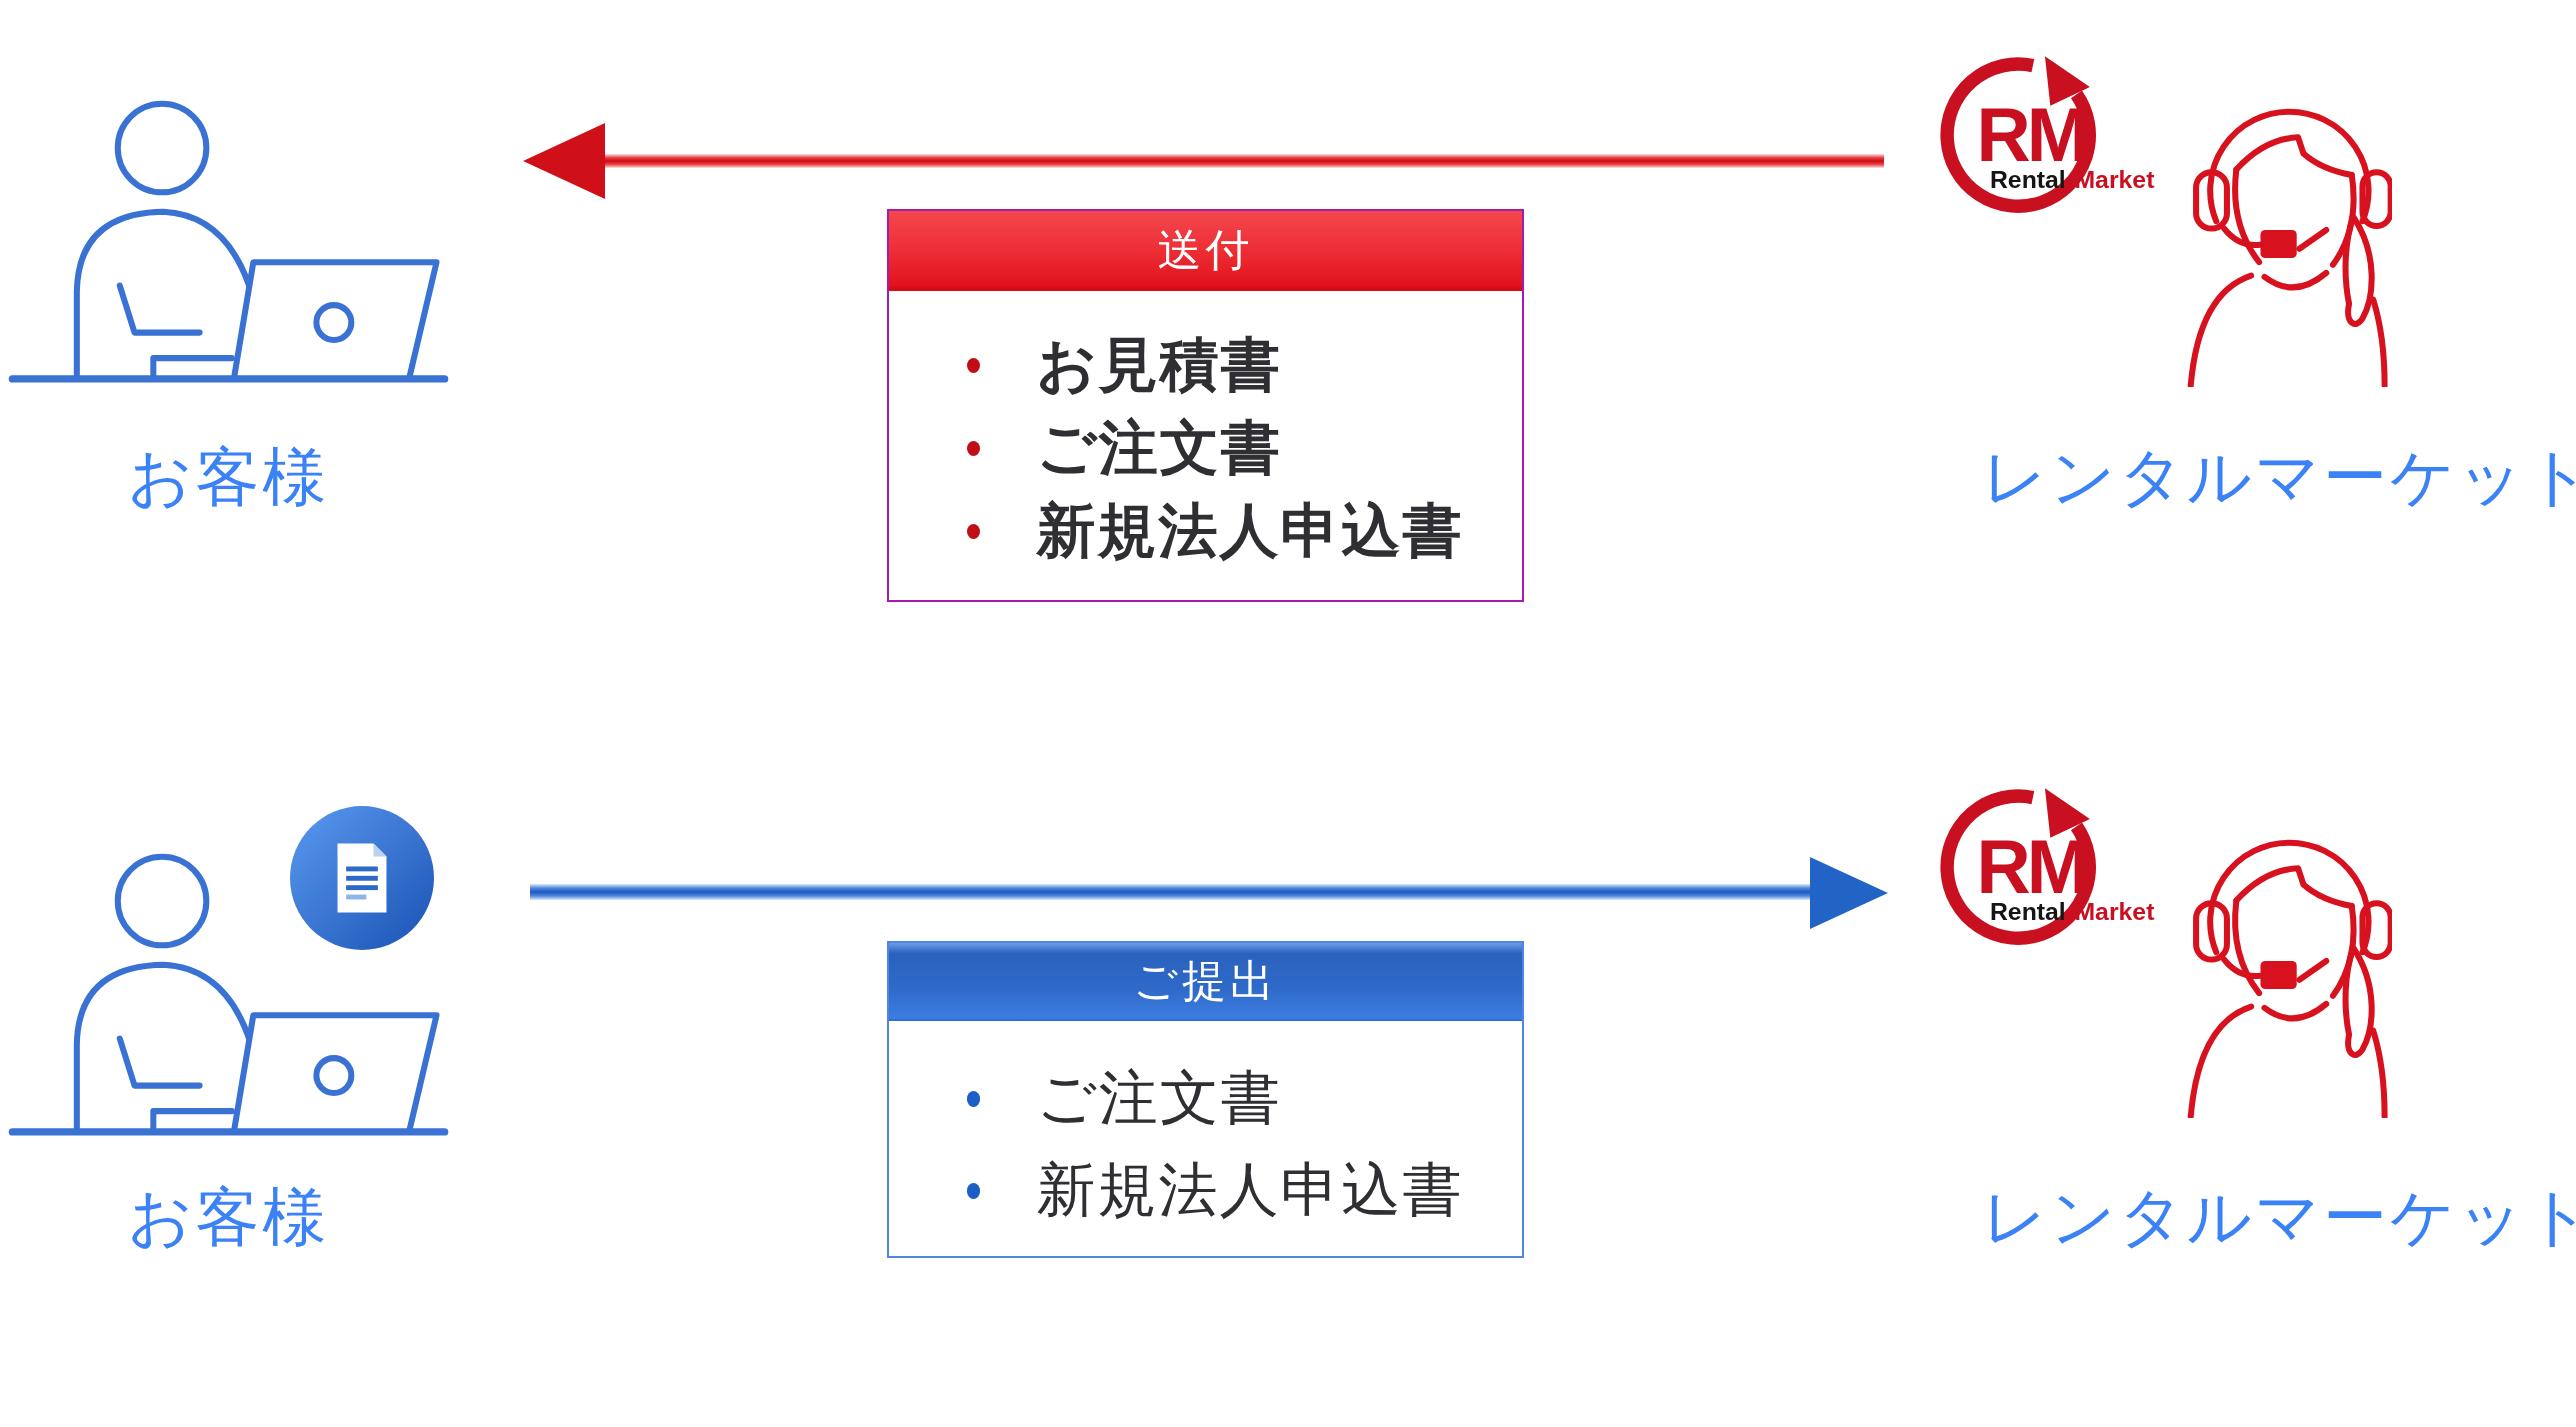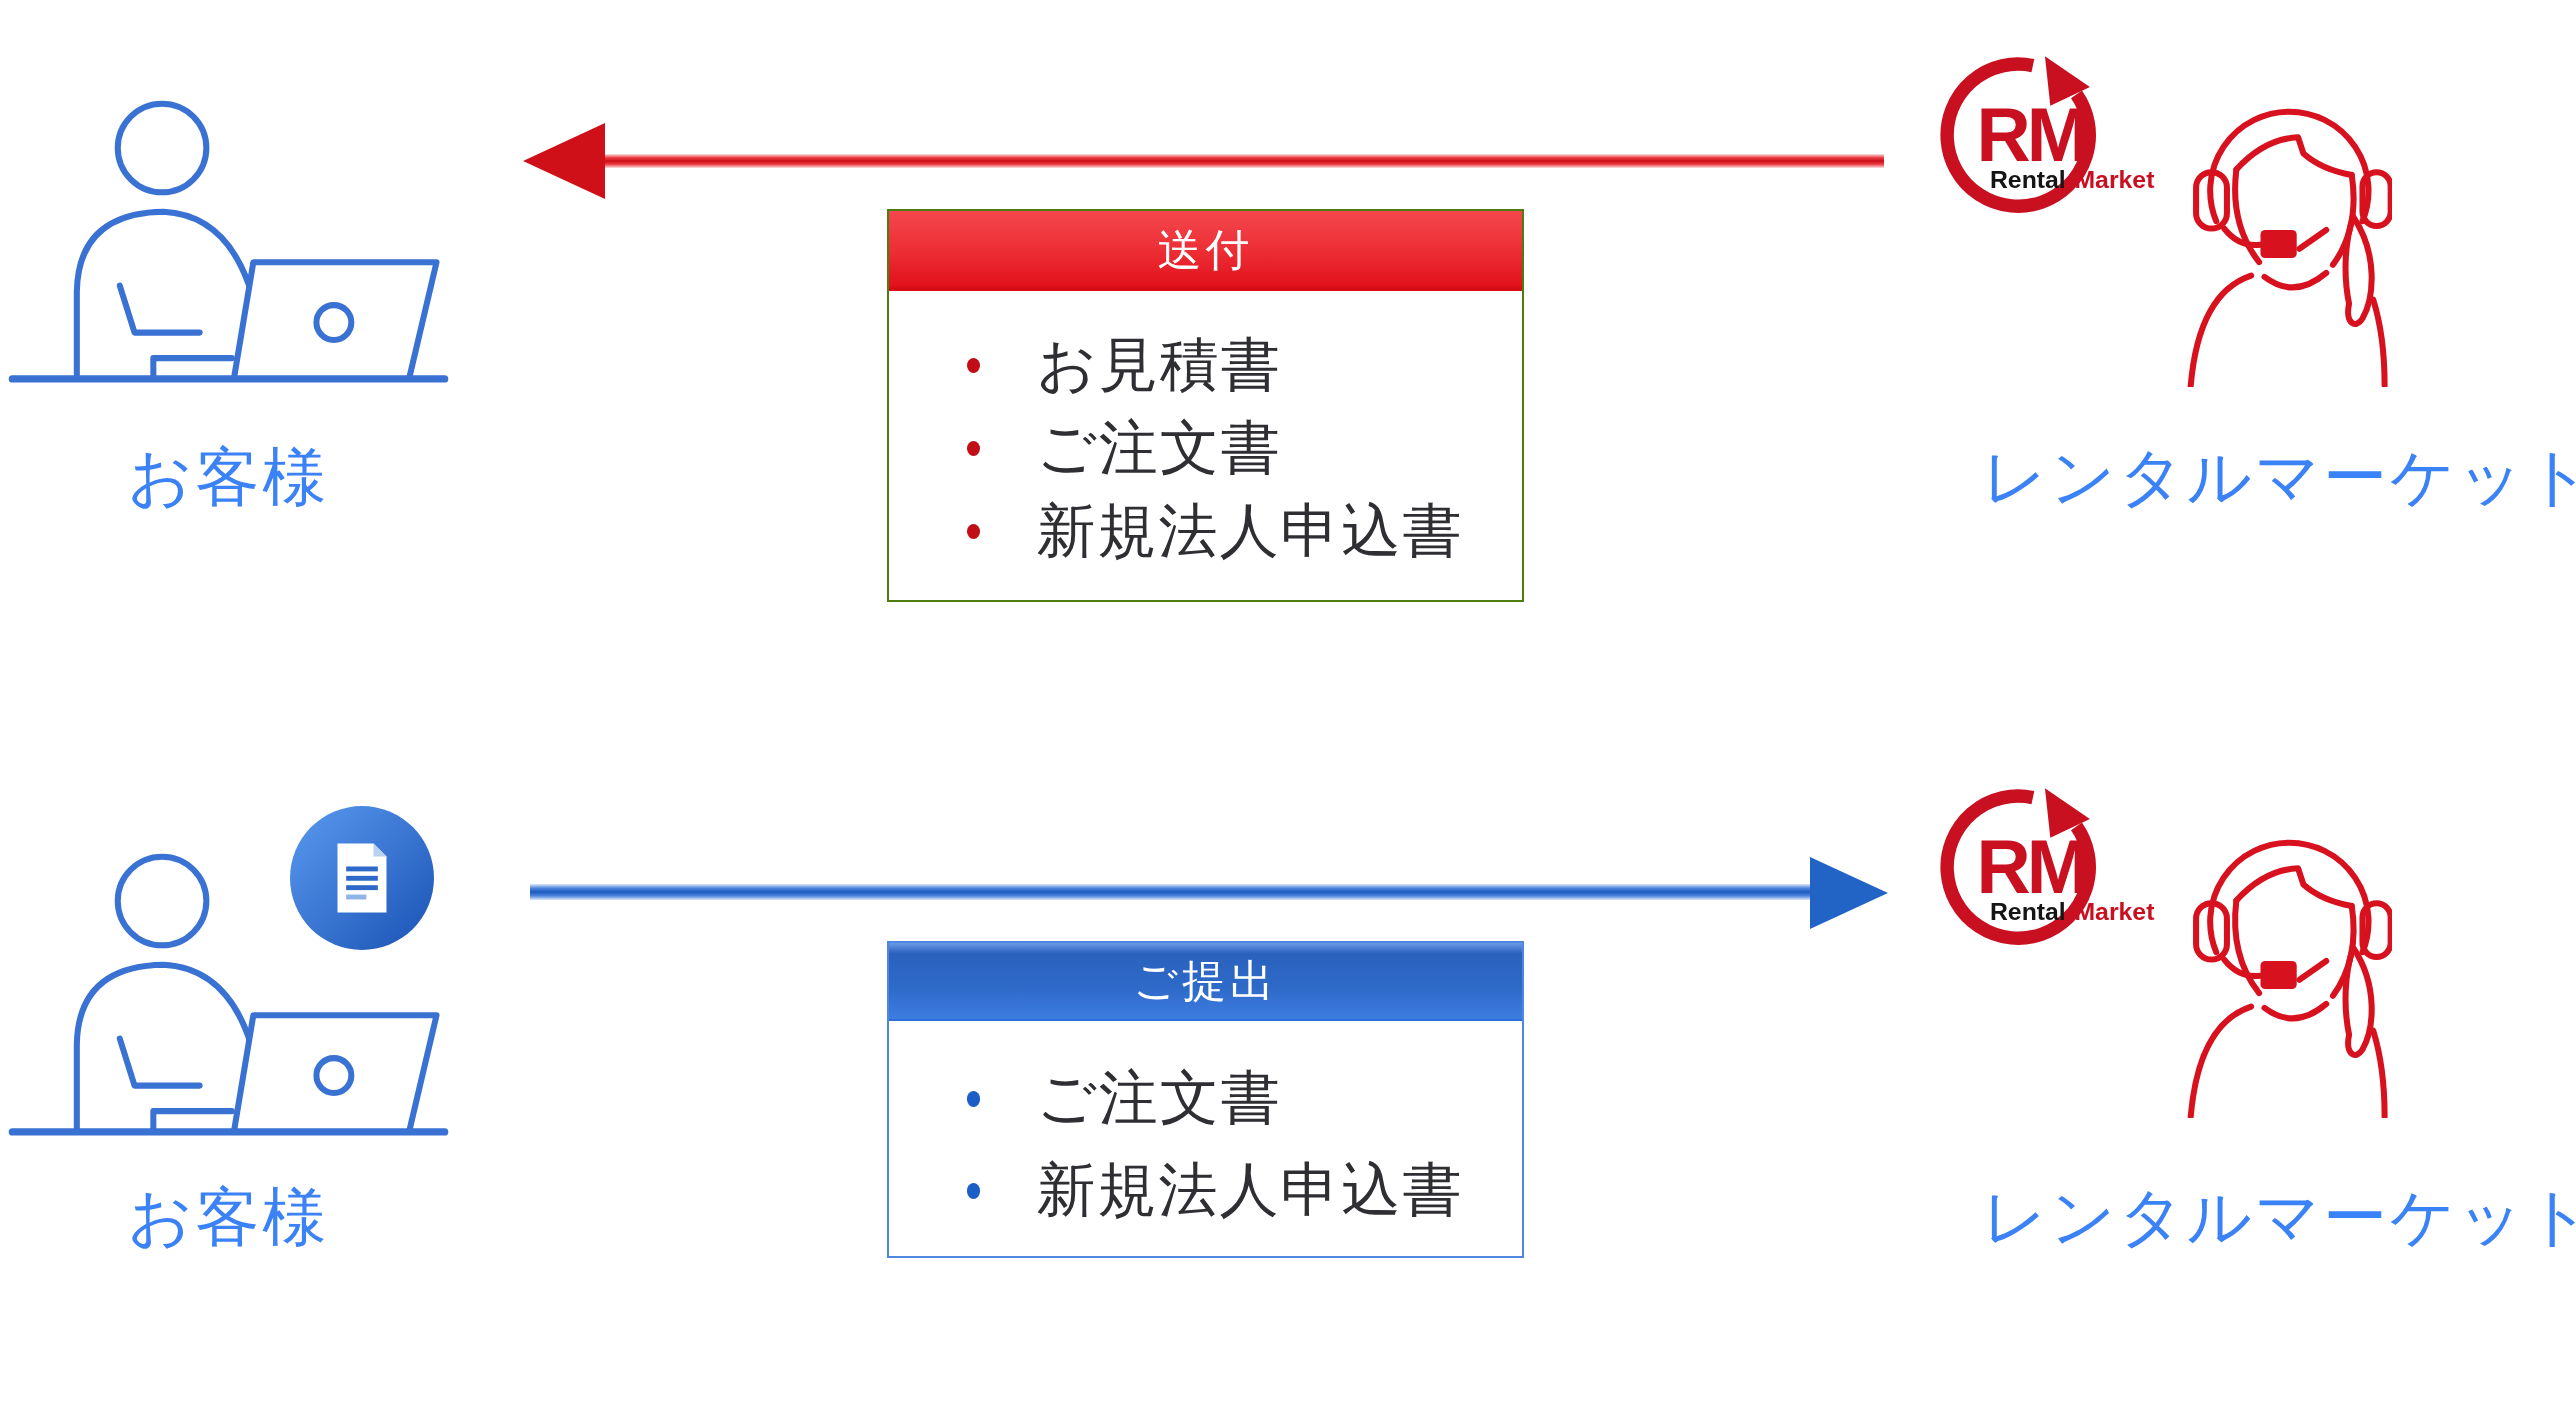--- a/index.html
+++ b/index.html
@@ -16,35 +16,35 @@
     background:linear-gradient(180deg,#fbe3e4 0%,#ea4046 26%,#ce0b14 50%,#ea4046 74%,#fbe3e4 100%);}
   .head-red{position:absolute;left:523px;top:123px;width:0;height:0;
     border-right:82px solid #cf1019;border-top:38px solid transparent;border-bottom:38px solid transparent;}
   .shaft-blue{position:absolute;left:530px;top:884px;width:1283px;height:16px;
     background:linear-gradient(180deg,#dce9fb 0%,#4f86dd 26%,#1d5abf 50%,#4f86dd 74%,#dce9fb 100%);}
   .head-blue{position:absolute;left:1810px;top:857px;width:0;height:0;
     border-left:78px solid #2263c6;border-top:36px solid transparent;border-bottom:36px solid transparent;}
 
   
   .panel{position:absolute;left:887px;width:637px;background:#ffffff;box-sizing:border-box;}
-  .panel-send{top:209px;height:393px;border:2px solid #4d7c0f;}
+  .panel-send{top:209px;height:393px;border:2px solid #a21caf;}
   .panel-submit{top:941px;height:317px;border:2.7px solid #4f86e0;}
   .panel-header{display:flex;align-items:center;justify-content:center;
     color:#ffffff;font-size:44px;font-weight:500;letter-spacing:4px;}
   .panel-send .panel-header{height:78px;
     background:linear-gradient(180deg,#f4474d 0%,#ee3138 45%,#e1121c 96%,#cf0a13 100%);
     border-bottom:2px solid #d80c16;}
   .panel-submit .panel-header{height:76px;
     background:linear-gradient(180deg,#6b9ae8 0%,#2a61bd 14%,#2f6ac9 60%,#3d7de2 100%);
     border-bottom:2.7px solid #2e6ed8;}
   .panel-list{box-sizing:border-box;}
   .panel-send .panel-list{padding-top:33px;}
   .panel-submit .panel-list{padding-top:32px;}
   .li{display:flex;align-items:center;}
-  .panel-send .li{height:83px;}
+  .panel-send .li{height:83px;font-weight:bold;}
   .panel-submit .li{height:92px;}
   .bullet{flex:0 0 auto;width:13.4px;height:15.4px;border-radius:50%;margin-left:78px;margin-right:56px;}
   .bullet-red{background:#c00d16;}
   .bullet-blue{background:#1b5ec6;}
   .li-text{font-size:59px;color:#2e2e33;letter-spacing:2px;white-space:nowrap;}
 
   svg text{font-family:"Liberation Sans","DejaVu Sans",sans-serif;}
 </style>
 </head>
 <body>

